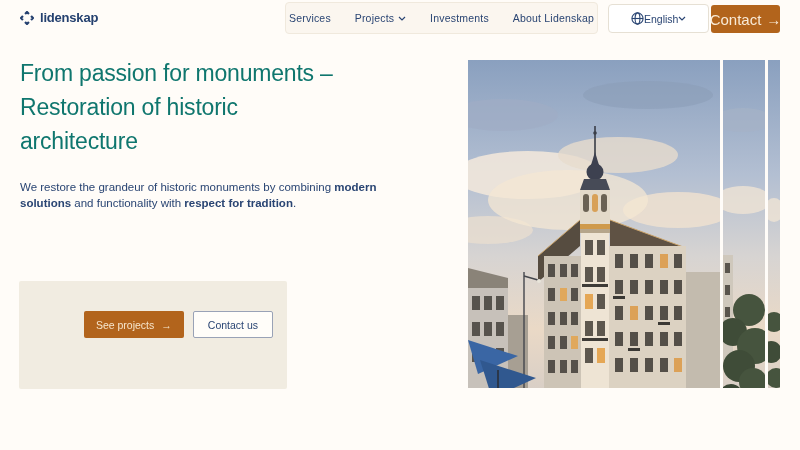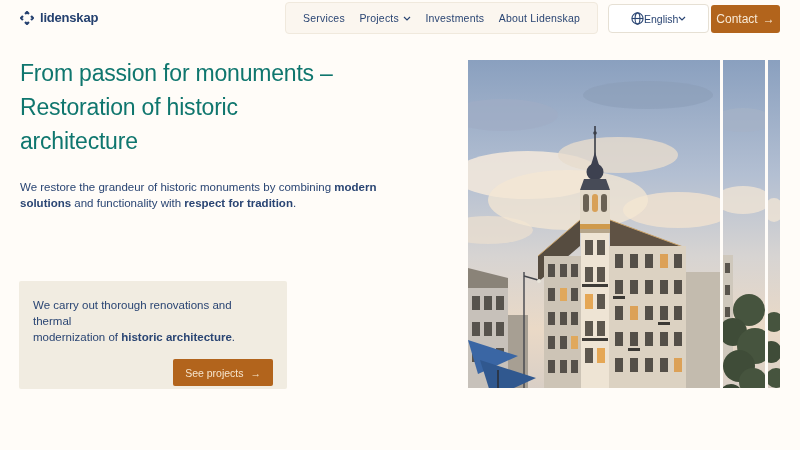--- a/index.html
+++ b/index.html
@@ -13,35 +13,35 @@
   }
 
   
   .logo { position:absolute; left:20px; top:10px; display:flex; align-items:center; gap:6px; cursor:pointer;text-align:right; }
   .logo-text { font-size:13px; font-weight:700; letter-spacing:-0.2px; color:#24406f; }
 
   .nav-pill {
     position:absolute; left:285px; top:2px; width:313px; height:32px;
     background:#fbf6ef; border:1px solid #f0e9dd; border-radius:4px;
     display:flex; align-items:center; justify-content:space-between;
-    padding:0 17px;
+    padding:0 3px;
   }
   .nav-item { font-size:10.5px; color:#2a4573; letter-spacing:.2px; display:flex; align-items:center; gap:4px; cursor:pointer; white-space:nowrap; }
 
   .lang-select {
     position:absolute; left:608px; top:4px; height:29px;
     background:#ffffff; border:1px solid #e6e0d4; border-radius:4px;
     display:flex; align-items:center; padding:0 22px;
     font-size:10.5px; color:#2a4573; cursor:pointer;
   }
 
   .contact-btn {
     position:absolute; left:711px; top:5px; width:69px; height:28px;
     background:#b2641c; border:none; border-radius:3px;
-    color:#f8ead7; font-size:12px; font-family:inherit;
+    color:#f8ead7; font-size:15px; font-family:inherit;
     display:flex; align-items:center; justify-content:center; gap:5px; cursor:pointer;
   }
 
   
   .hero-title { position:absolute; left:20px; top:56px; font-size:23px; line-height:34px; font-weight:500; color:#0f766e; letter-spacing:-0.2px; }
   .hero-intro { position:absolute; left:20px; top:179px; width:360px; font-size:11.5px; line-height:16px; color:#2a4573; }
   .hero-intro b, .card-text b { font-weight:700; }
 
   .hero-card {
     position:absolute; left:19px; top:281px; width:268px; height:108px;
@@ -117,28 +117,27 @@
   <div>Restoration of historic</div>
   <div>architecture</div>
 </h1>
 
 <p class="hero-intro">
   <span>We restore the grandeur of historic monuments by combining </span><b>modern</b><br>
   <b>solutions</b><span> and functionality with </span><b>respect for tradition</b><span>.</span>
 </p>
 
 <div class="hero-card">
-  <p class="card-text">
-    <span>We carry out thorough renovations and thermal</span><br>
-    <span>modernization of </span><b>historic architecture</b><span>.</span>
-  </p>
   <div class="card-buttons">
     <button class="btn-primary">
       <span>See projects</span>
       <span>→</span>
+    </button>
+    <button class="btn-secondary">
+      <span>Contact us</span>
     </button>
   </div>
 </div>
 
 <div class="slide slide-main">
   <svg viewBox="0 0 252 328" preserveAspectRatio="none">
     <defs>
       <linearGradient id="sky" x1="0" y1="0" x2="0" y2="1">
         <stop offset="0" stop-color="#8aa0bf"></stop>
         <stop offset="0.35" stop-color="#b3bfd2"></stop>

